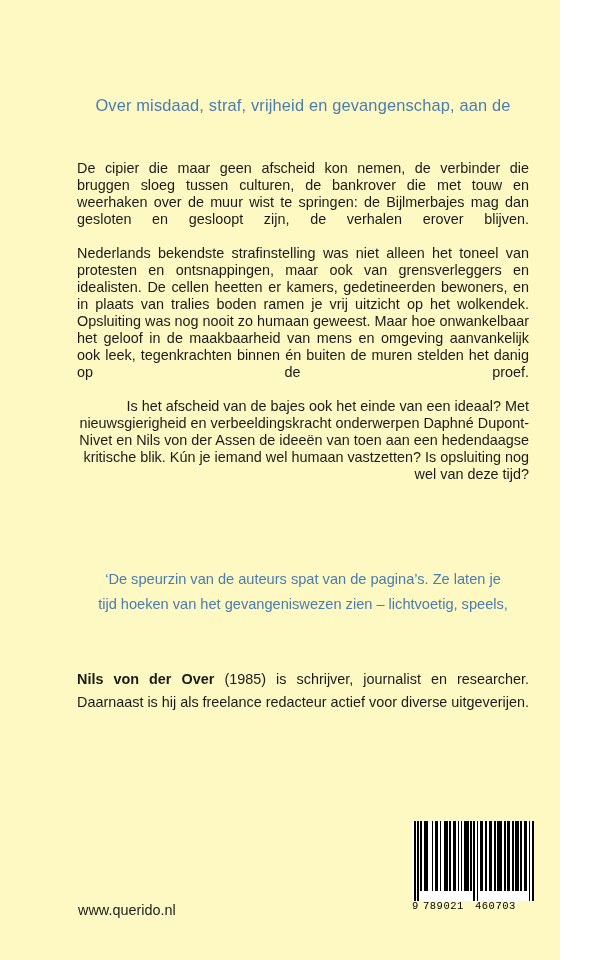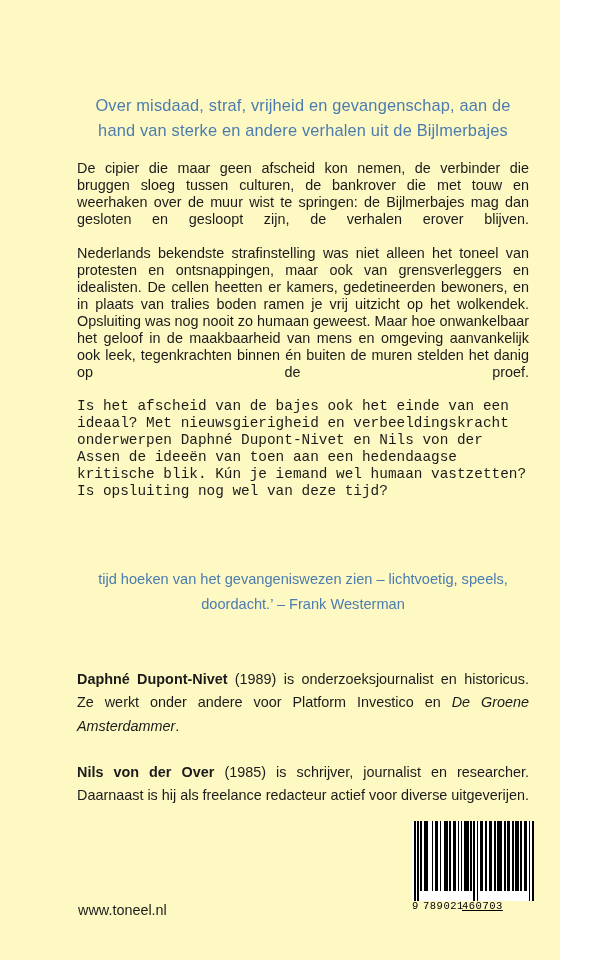--- a/index.html
+++ b/index.html
@@ -50,22 +50,21 @@
     font-size: 14.4px;
     line-height: 17px;
     text-align: justify;
     text-justify: inter-word;
   }
   .blurb p {
     margin: 0;
     text-align: justify;
   }
   .blurb p:last-child {
-    text-align: left;
-    font-family: Liberation Mono, monospace;
+    text-align: right;
   }
   
   .blurb p::after {
     content: "";
     display: inline-block;
     width: 100%;
   }
   .blurb p.nojust::after { display: none; }
 
   
@@ -152,52 +151,49 @@
     left: 0px;
     top: 0px;
   }
   .bc-d-left {
     position: absolute;
     left: 11px;
     top: 0px;
   }
   .bc-d-right {
     position: absolute;
-    left: 50px;
+    left: 63px;
     top: 0px;
-    text-decoration: underline;
   }
 </style>
 </head>
 <body>
 
 <div class="cover">
 
   <div class="headline">
     <span class="headline-line">Over misdaad, straf, vrijheid en gevangenschap, aan de</span>
-    <span class="headline-line">hand van sterke en andere verhalen uit de Bijlmerbajes</span>
   </div>
 
   <div class="blurb">
     <p>De cipier die maar geen afscheid kon nemen, de verbinder die bruggen sloeg tussen culturen, de bankrover die met touw en weerhaken over de muur wist te springen: de Bijlmerbajes mag dan gesloten en gesloopt zijn, de verhalen erover blijven.</p>
     <p>Nederlands bekendste strafinstelling was niet alleen het toneel van protesten en ontsnappingen, maar ook van grensverleggers en idealisten. De cellen heetten er kamers, gedetineerden bewoners, en in plaats van tralies boden ramen je vrij uitzicht op het wolkendek. Opsluiting was nog nooit zo humaan geweest. Maar hoe onwankelbaar het geloof in de maakbaarheid van mens en omgeving aanvankelijk ook leek, tegenkrachten binnen én buiten de muren stelden het danig op de proef.</p>
     <p class="nojust">Is het afscheid van de bajes ook het einde van een ideaal? Met nieuwsgierigheid en verbeeldingskracht onderwerpen Daphné Dupont-Nivet en Nils von der Assen de ideeën van toen aan een hedendaagse kritische blik. Kún je iemand wel humaan vastzetten? Is opsluiting nog wel van deze tijd?</p>
   </div>
 
   <div class="quote">
+    <span class="quote-line">‘De speurzin van de auteurs spat van de pagina’s. Ze laten je</span>
     <span class="quote-line">tijd hoeken van het gevangeniswezen zien – lichtvoetig, speels,</span>
-    <span class="quote-line">doordacht.’ – Frank Westerman</span>
   </div>
 
   <div class="bios">
-    <p><b>Daphné Dupont-Nivet</b><span> </span><span>(1989)</span><span> is onderzoeksjournalist en historicus. Ze werkt onder andere voor Platform Investico en </span><i>De Groene Amsterdammer</i><span>.</span></p>
     <p class="nojust"><b>Nils von der Over</b><span> </span><span>(1985)</span><span> is schrijver, journalist en researcher. Daarnaast is hij als freelance redacteur actief voor diverse uitgeverijen.</span></p>
   </div>
 
-  <div class="publisher-url">www.toneel.nl</div>
+  <div class="publisher-url">www.querido.nl</div>
 
   <div class="barcode">
     <div class="barcode-bars">
       <svg width="122" height="80" viewBox="0 0 122 80" xmlns="http://www.w3.org/2000/svg" shape-rendering="crispEdges">
         <rect x="0" y="0" width="122" height="80" fill="#ffffff"></rect>
         <g fill="#000000">
 
           <rect x="2" y="0" width="1.6" height="80"></rect>
           <rect x="5.2" y="0" width="1.6" height="80"></rect>
 

